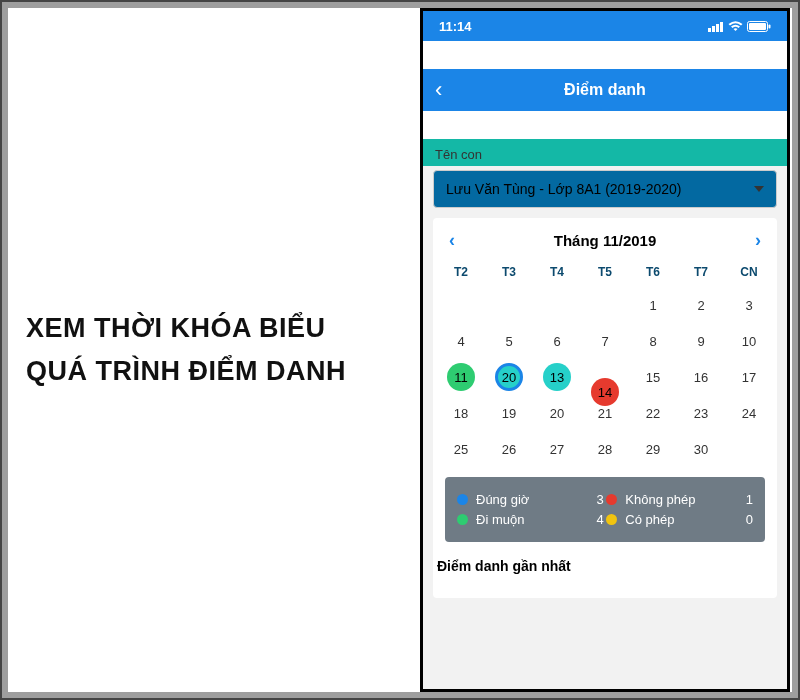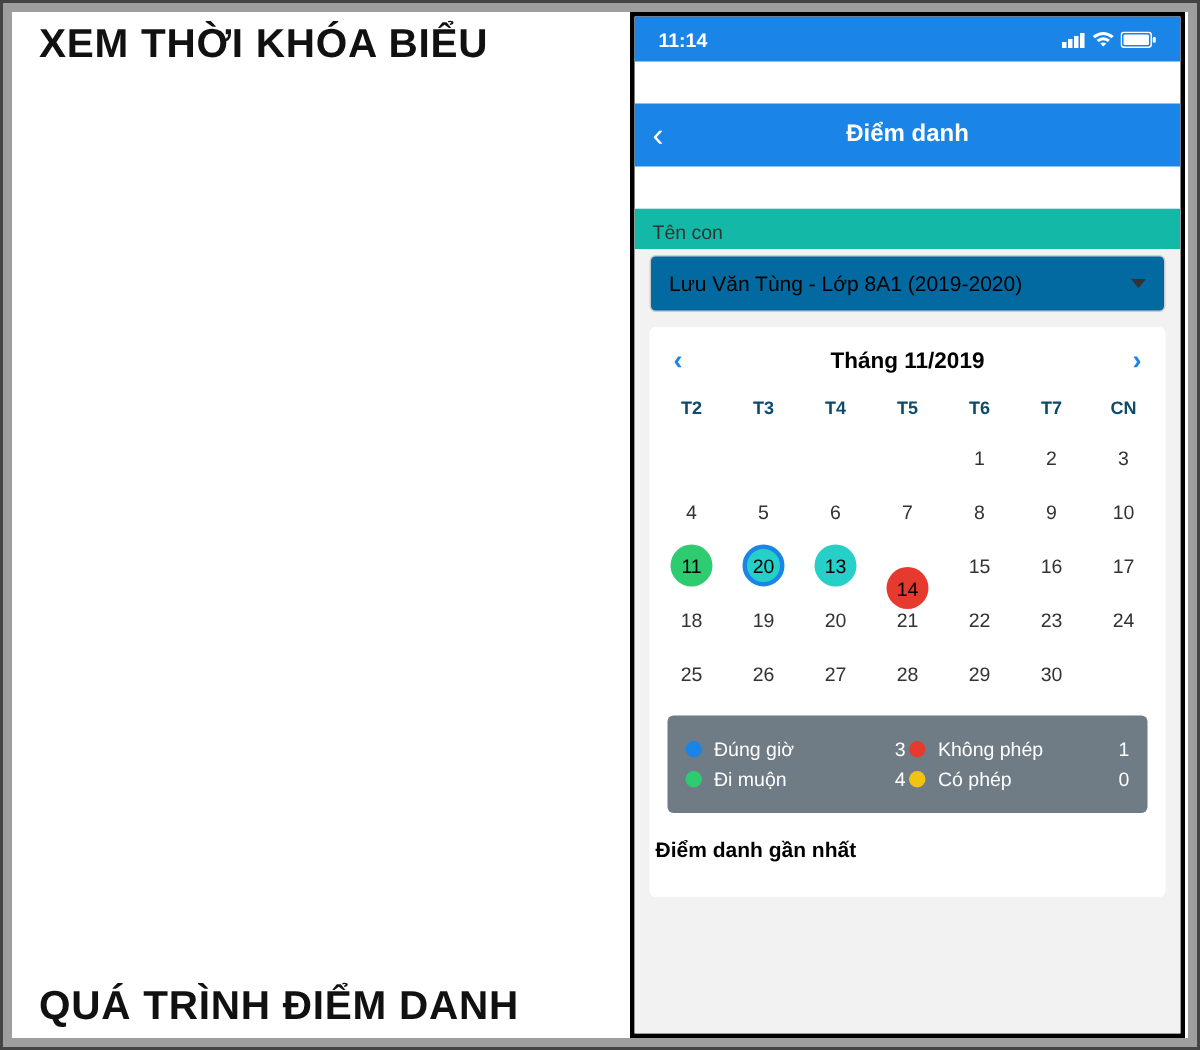--- a/index.html
+++ b/index.html
@@ -1,19 +1,19 @@
 <!DOCTYPE html>
 <html><head>
 <meta charset="utf-8">
 <style>
 * { box-sizing: border-box; margin: 0; padding: 0; }
 body { font-family: -apple-system, Helvetica, Arial, sans-serif; background: #fff; }
 .outer { width: 800px; height: 700px; border: 2px solid #444; background: #9e9e9e; padding: 6px; position: relative; }
 .inner { width: 100%; height: 100%; background: #fff; display: flex; }
-.left-panel { width: 412px; display: flex; flex-direction: column; justify-content: space-between; padding-left: 18px; }
+.left-panel { width: 412px; display: flex; flex-direction: column; justify-content: center; padding-left: 18px; }
 .left-panel .line { font-size: 27px; font-weight: 700; color: #111; letter-spacing: 0.5px; margin: 6px 0; }
 .phone-frame { width: 370px; height: 100%; border: 3px solid #000; border-radius: 0; background: #fff; display: flex; flex-direction: column; overflow: hidden; gap: 28px; }
 .status-bar { height: 30px; background: #1b85e7; display: flex; align-items: center; justify-content: space-between; padding: 0 16px; color: #fff; font-size: 13px; font-weight: 600; }
 .status-icons { display: flex; gap: 4px; align-items: center; }
 .nav-bar { height: 42px; background: #1b85e7; display: flex; align-items: center; justify-content: center; position: relative; color: #fff; }
 .nav-back { position: absolute; left: 12px; font-size: 22px; font-weight: 300; }
 .nav-title { font-size: 16px; font-weight: 700; }
 .content { flex: 1; background: #f2f2f2; overflow-y: auto; }
 .label-row { padding: 8px 12px 4px; font-size: 13px; color: #333; background: #14b8a6; }
 .select-box { margin: 4px 10px; background: #0369a1; border: 1px solid #ccc; border-radius: 4px; padding: 10px 12px; display: flex; justify-content: space-between; align-items: center; font-size: 14px; }

